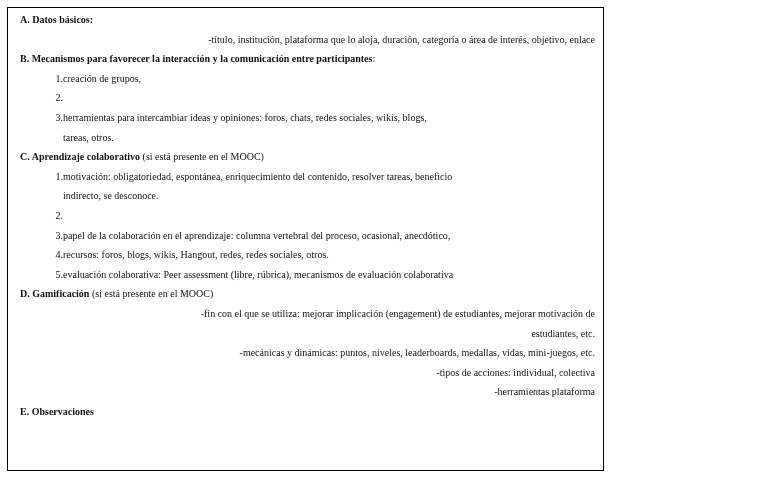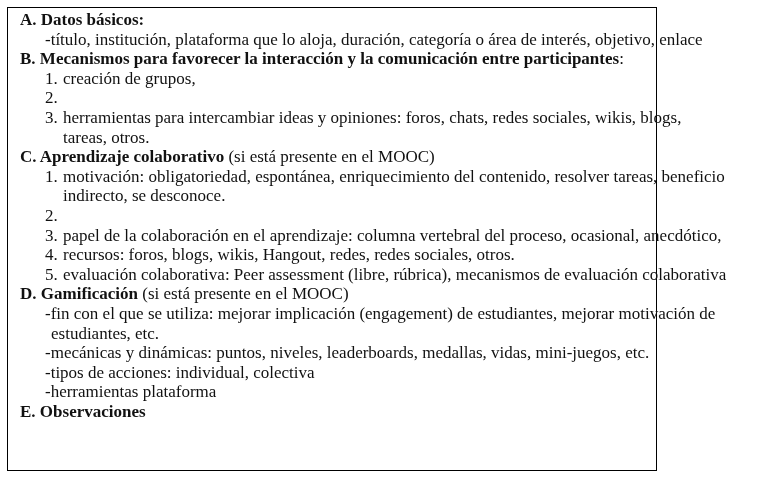--- a/index.html
+++ b/index.html
@@ -1,26 +1,26 @@
 <!DOCTYPE html>
 <html><head>
 <meta charset="utf-8">
 <style>
   html, body { margin: 0; padding: 0; background: #ffffff; }
   body { width: 763px; height: 482px; position: relative; overflow: hidden; }
   .box {
-    position: absolute; left: 7px; top: 7px; width: 650px; height: 464px;
+    position: absolute; left: 7px; top: 7px; width: 597px; height: 464px;
     border: 1.5px solid #000; box-sizing: border-box;
     font-family: "Liberation Serif", "DejaVu Serif", serif;
-    font-size: 17px; line-height: 19.6px; color: #111;
+    font-size: 10px; line-height: 19.6px; color: #111;
     padding: 2px 8px 0 12px;
   }
   .line { white-space: nowrap; }
   .sec b { font-weight: bold; }
-  .ind2 { padding-left: 25px; }
+  .ind2 { padding-left: 25px; text-align: right; }
   .item { display: flex; }
   .num { width: 18px; flex: none; }
   .wrap { padding-left: 43px; }
 </style>
 </head>
 <body>
 
 <div class="box">
 
   <div class="line sec"><b>A. Datos básicos:</b></div>

